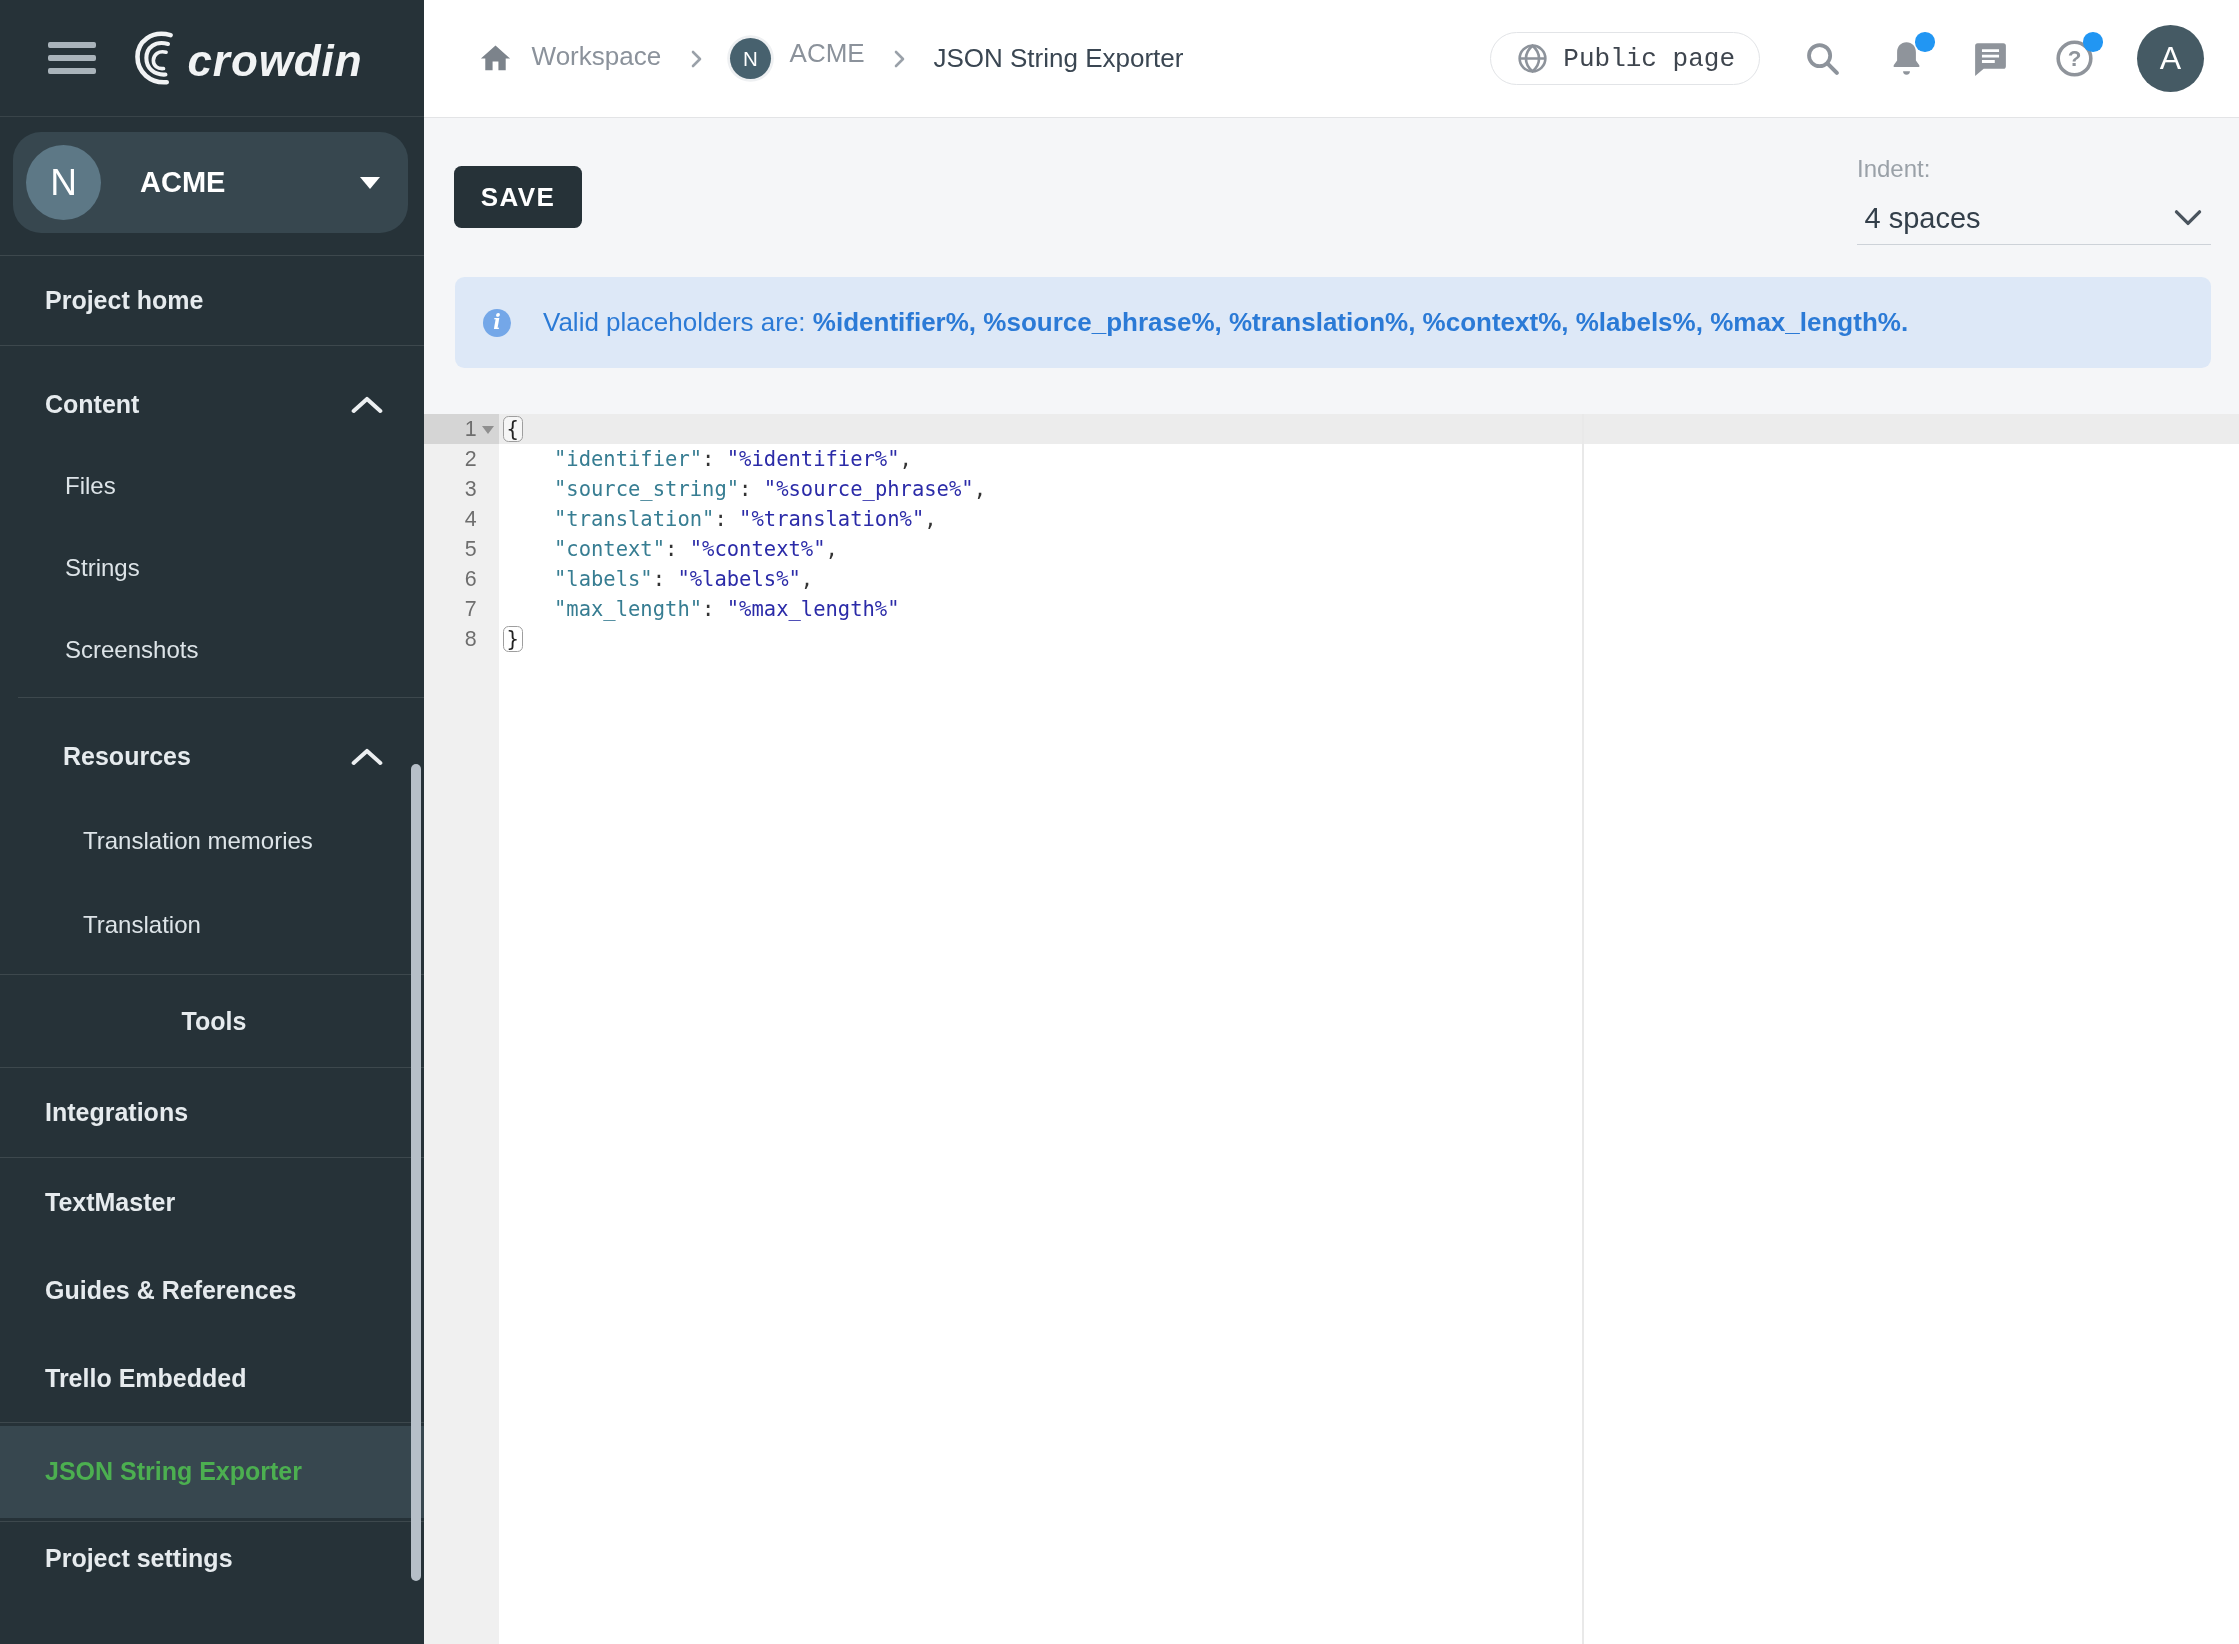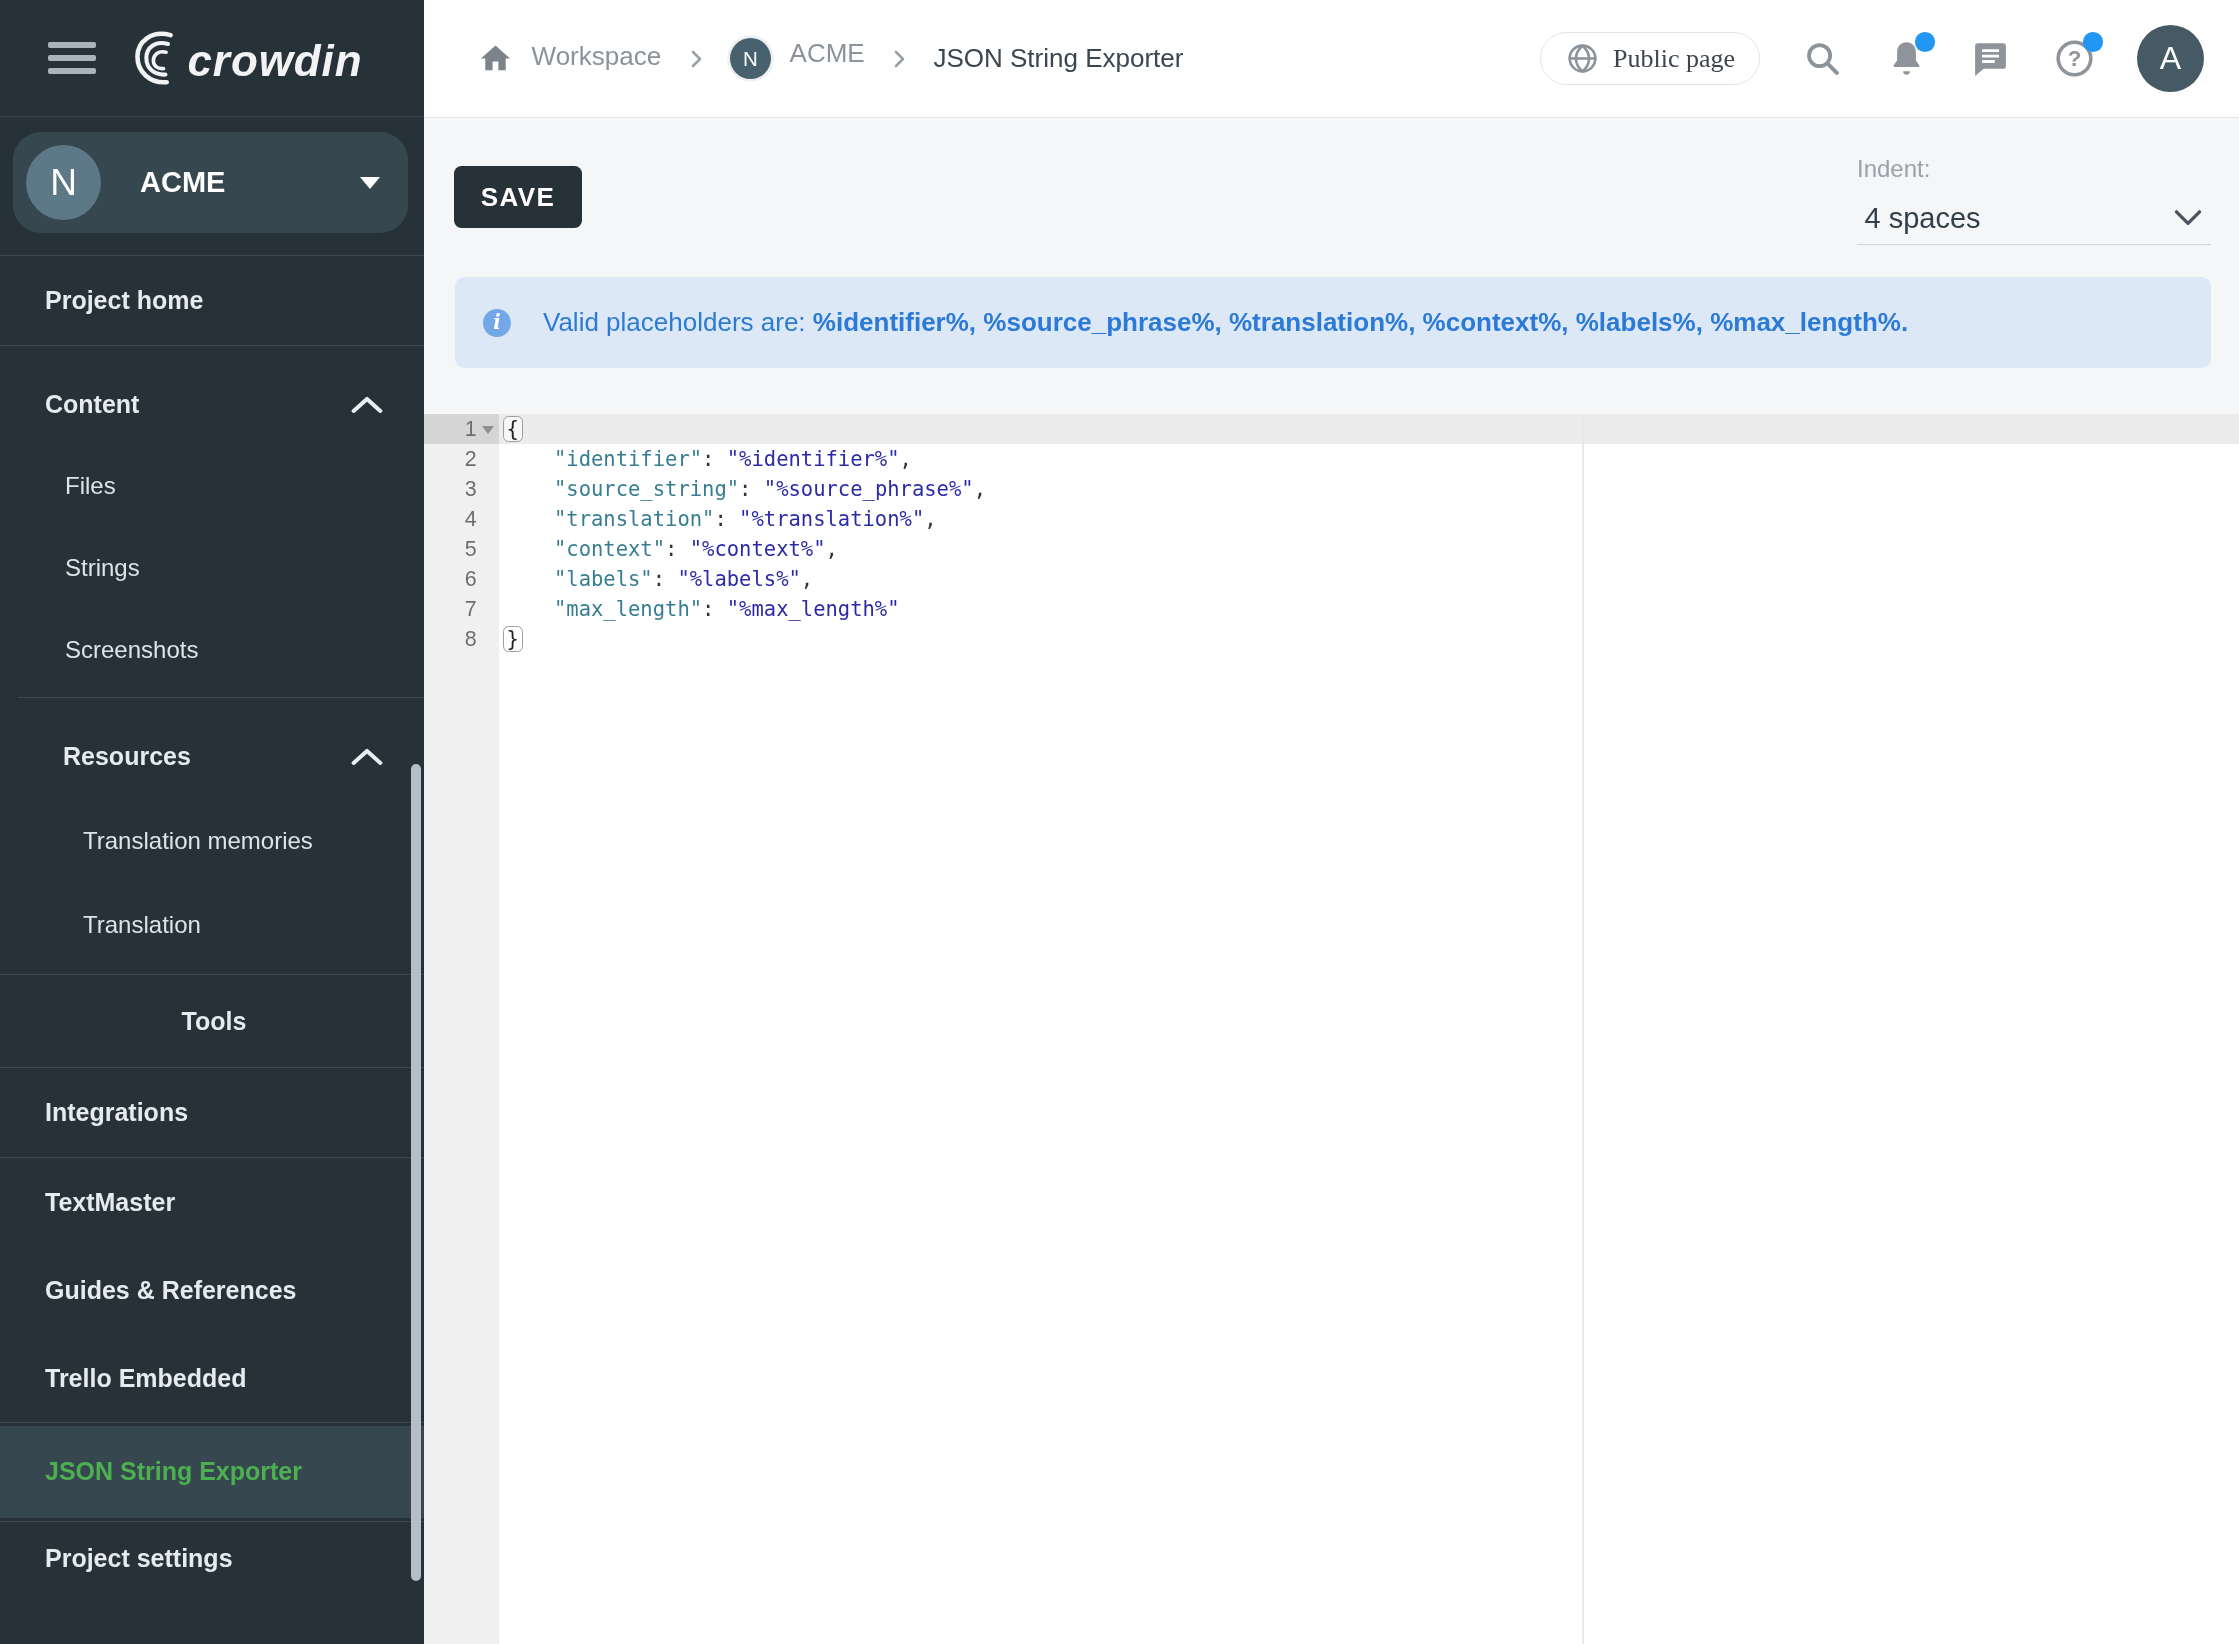--- a/index.html
+++ b/index.html
@@ -48,21 +48,21 @@
   .header{position:relative;height:117px;background:var(--header-bg,#fff);
        border-bottom:1.9px solid #e3e4e6;display:flex;align-items:center;}
   .breadcrumb{display:flex;align-items:center;gap:22.4px;padding-left:54px;font-size:26px;color:#8b929b;}
   .bc-item{display:flex;align-items:flex-start;gap:18.6px;cursor:pointer;color:#8b929b;text-decoration:none;}
   .bc-avatar{width:41px;height:41px;border-radius:50%;background:#47616e;color:#fff;font-size:20.5px;
        display:flex;align-items:center;justify-content:center;box-shadow:0 0 0 2.8px #eef0f2;}
   .bc-current{color:#3a4652;font-weight:500;}
   .header-actions{margin-left:auto;display:flex;align-items:center;gap:41px;padding-right:35px;}
   .pill{height:53px;border:1.9px solid #e2e4e7;border-radius:28px;background:#fff;display:flex;
        align-items:center;gap:13px;padding:0 24px;font-size:26px;color:#3e454e;cursor:pointer;
-       font-family:Liberation Serif, serif;}
+       font-family:Liberation Mono, monospace;}
   .icon-btn{position:relative;width:43px;height:43px;background:none;border:none;padding:0;cursor:pointer;
        display:flex;align-items:center;justify-content:center;}
   .badge{position:absolute;top:-4.7px;right:-6.5px;width:19.6px;height:19.6px;border-radius:50%;
        background:var(--badge-blue,#2196f3);}
   .avatar{width:67px;height:67px;border-radius:50%;background:var(--avatar-bg,#455a64);color:#fff;
        font-size:32px;border:none;cursor:pointer;display:flex;align-items:center;justify-content:center;
        font-family:inherit;}
 
   .body{position:absolute;top:118px;left:0;right:0;bottom:0;background:var(--body-bg,#f5f6f8);}
   .save-btn{position:absolute;left:30px;top:48px;width:128px;height:62px;background:var(--save-bg,#263238);

